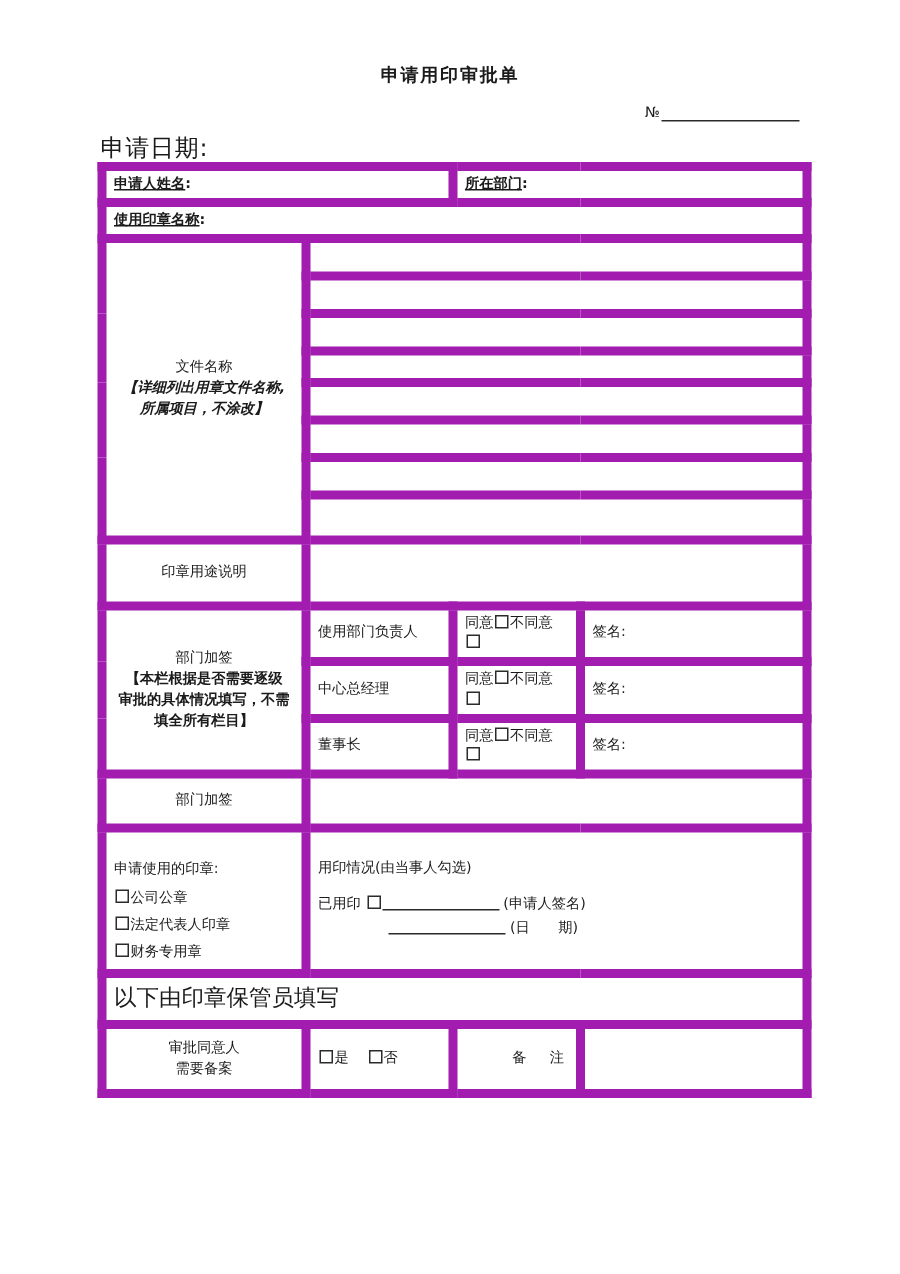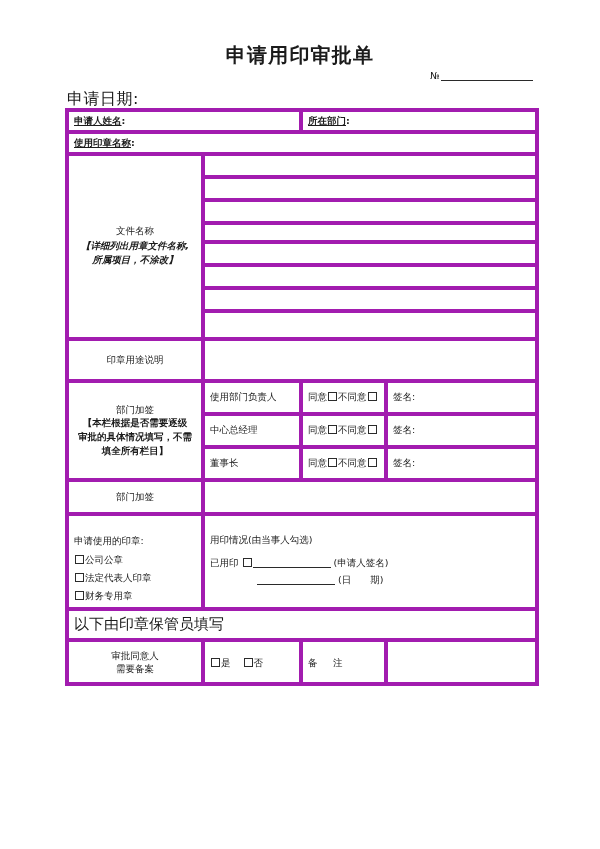--- a/index.html
+++ b/index.html
@@ -24,21 +24,21 @@
     background: #ffffff;
   }
 
   
   .doc-title {
     position: absolute;
     left: 0;
     top: 42px;
     width: 600px;
     text-align: center;
-    font-size: 20px;
+    font-size: 12px;
     font-weight: bold;
     letter-spacing: 1.2px;
     font-family: "DejaVu Serif", "Liberation Serif", serif;
   }
 
   .no-line {
     position: absolute;
     left: 430px;
     top: 70px;
     font-size: 9.5px;
@@ -65,21 +65,21 @@
   
   .form-table {
     position: absolute;
     left: 65px;
     top: 108px;
     width: 470px;
     border-collapse: collapse;
     table-layout: fixed;
   }
   .form-table td {
-    border: 4px solid #a21caf;
+    border: 6px solid #a21caf;
     font-size: 9.5px;
     padding: 2px 5px;
     vertical-align: middle;
     line-height: 1.45;
   }
 
   .lbl-ul {
     font-weight: bold;
     text-decoration: underline;
     font-size: 9.5px;
@@ -91,21 +91,21 @@
 
   
   .write-rows td { height: 19px; padding: 0; }
   .write-rows td.tight { height: 15px; }
 
   .sidelabel {
     text-align: center;
     line-height: 1.5;
     font-size: 9.3px;
   }
-  .sidelabel .l1 { display: block; font-family: Liberation Serif, serif; }
+  .sidelabel .l1 { display: block; }
   .sidelabel .bk { display: block; font-weight: bold; font-style: italic; }
 
   .approve-label {
     text-align: center;
     font-size: 9.3px;
     line-height: 1.65;
   }
   .approve-label .hd { display: block; }
   .approve-label .bk { display: block; font-weight: bold; }
 
@@ -130,21 +130,21 @@
     border-bottom: 1px solid #2a2a2a;
     height: 9px;
     vertical-align: -2px;
   }
   .seal-right .indent { padding-left: 47px; }
 
   .notice-row td { font-size: 15px; padding: 3px 5px; }
 
   .record-label { text-align: center; font-size: 9.5px; line-height: 1.5; }
   .record-opts { text-align: left; font-size: 9.5px; white-space: nowrap; }
-  .remark-label { text-align: left; font-size: 9.5px; letter-spacing: 3px; }
+  .remark-label { text-align: right; font-size: 9.5px; letter-spacing: 3px; }
 </style>
 </head>
 <body>
 
 <div class="page">
 
   <div class="doc-title">申请用印审批单</div>
 
   <div class="no-line">
     <span>№</span>

